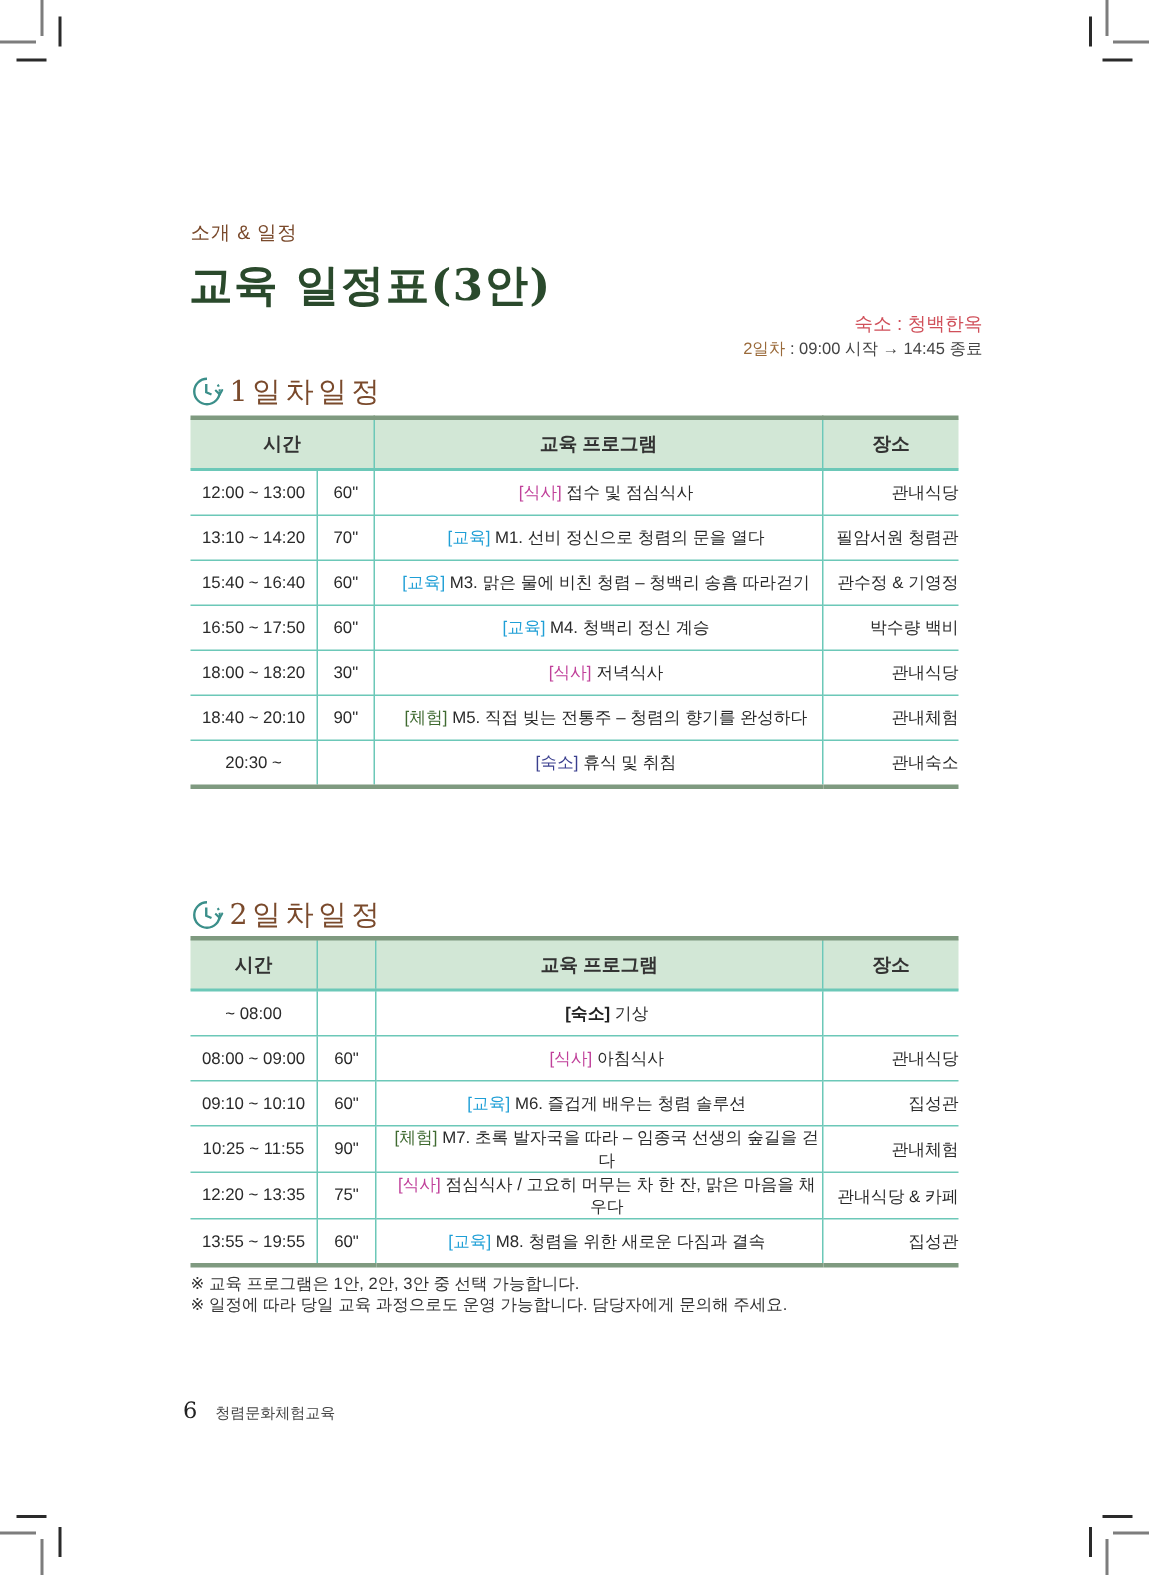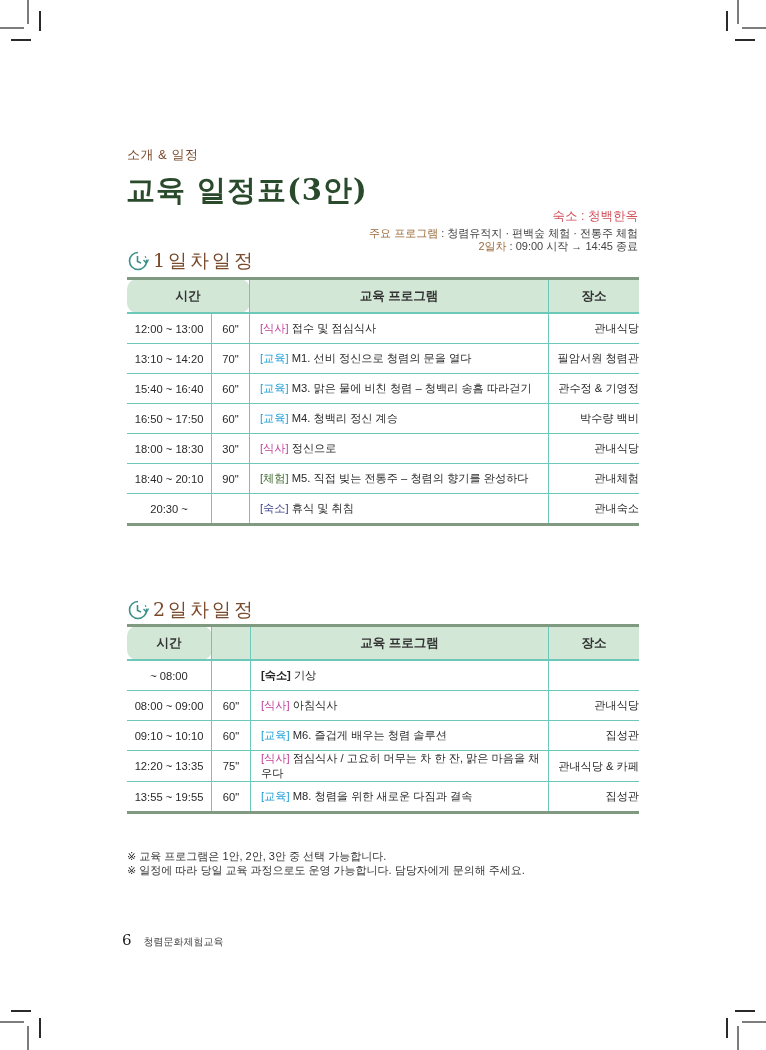--- a/index.html
+++ b/index.html
@@ -6,37 +6,37 @@
   body { width:766px; height:1050px; position:relative; overflow:hidden;
          font-family:"Liberation Sans","DejaVu Sans",sans-serif; color:#222; }
   .crop { position:absolute; }
   .gray { background:#7d7d7d; }
   .blk { background:#2a2a2a; }
 
   .section-label { position:absolute; left:127px; top:146px; font-size:13px; color:#7a4a2c; font-weight:normal; letter-spacing:0.5px; }
   .page-title { position:absolute; left:126px; top:171px; font-size:29px; font-weight:bold; color:#2a4a2c;
                 font-family:"DejaVu Serif","Liberation Serif",serif; letter-spacing:1px; }
 
-  .info { position:absolute; right:128px; top:210px; text-align:right; font-size:11px; line-height:13px; color:#444;margin-left:36px; }
+  .info { position:absolute; right:111px; top:210px; text-align:right; font-size:11px; line-height:13px; color:#444;margin-left:36px; }
   .info .lodging { color:#d0505a; font-size:12.5px; margin-bottom:4px; }
   .info .brown { color:#9a6a3a; }
 
   .day-title { position:absolute; left:127px; display:flex; align-items:center; }
   .day-title .txt { font-family:"DejaVu Serif","Liberation Serif",serif; font-size:19px; color:#7a4a2c; letter-spacing:3px; margin-left:4px; }
 
   table.sched { position:absolute; left:127px; width:512px; border-collapse:collapse; font-size:11.2px; }
   table.sched th { background:#d2e7d6; color:#333; font-weight:bold; font-size:12.5px; height:30px; border-left:1.5px solid #6cc8b8; border-right:1.5px solid #6cc8b8; }
   table.sched thead tr { border-top:3px solid #7f9a80; border-bottom:2px solid #6cc8b8; }
   table.sched td { height:29px; border-bottom:1.5px solid #6cc8b8; border-left:1.5px solid #6cc8b8; border-right:1.5px solid #6cc8b8; padding:0; color:#2a2a2a; }
   table.sched tbody tr:last-child td { border-bottom:3px solid #7f9a80; }
-  table.sched th:first-child, table.sched td:first-child { border-left:none;border-radius:10px; }
+  table.sched th:first-child, table.sched td:first-child { border-left:none; }
   table.sched th:last-child, table.sched td:last-child { border-right:none; }
   td.time { text-align:center; width:82px; }
   td.dur { text-align:center; width:36px; }
-  td.prog { padding-left:10px !important; }
+  td.prog { padding-left:10px !important;text-align:center; }
   td.place { text-align:right; width:88px; }
   .tag { }
   .tag-meal { color:#c0409a; }
   .tag-edu { color:#1f9fd6; }
   .tag-exp { color:#3f6a30; }
   .tag-stay { color:#3a3f8e; }
   .tag-stay-b { color:#222; font-weight:bold; }
 
   .notes { position:absolute; left:127px; top:849px; font-size:11px; line-height:14px; color:#333; }
   .footer { position:absolute; left:122px; top:931px; display:flex; align-items:baseline; }
@@ -64,21 +64,20 @@
 <div class="crop gray" style="left:737px;top:1026px;width:2px;height:24px;"></div>
 <div class="crop gray" style="left:742px;top:1021px;width:24px;height:2px;"></div>
 <div class="crop blk" style="left:726px;top:1018px;width:1.5px;height:20px;"></div>
 <div class="crop blk" style="left:735px;top:1010px;width:20px;height:1.5px;"></div>
 
 <div class="section-label">소개 &amp;  일정</div>
 <div class="page-title">교육 일정표(3안)</div>
 
 <div class="info">
   <div class="lodging">숙소 : 청백한옥</div>
-  <div><span class="brown">주요 프로그램</span><span> : 청렴유적지 · 편백숲 체험 · 전통주 체험</span></div>
   <div><span class="brown">2일차</span><span> : 09:00 시작 → 14:45 종료</span></div>
 </div>
 
 <div class="day-title" style="top:248px;">
   <svg width="22" height="22" viewBox="0 0 22 22">
     <path d="M11 2.5 A8.5 8.5 0 1 0 19.5 11" fill="none" stroke="#3b8f8a" stroke-width="1.6"></path>
     <path d="M19.5 11 A8.5 8.5 0 0 0 17 5" fill="none" stroke="#3b8f8a" stroke-width="1.4" stroke-dasharray="1.5 1.8"></path>
     <path d="M10.5 6 L10.5 11.5 L14 13" fill="none" stroke="#3b8f8a" stroke-width="1.6"></path>
     <path d="M16.5 10 L19.5 13 L21.5 9.5" fill="none" stroke="#3b8f8a" stroke-width="1.4"></path>
   </svg>
@@ -112,23 +111,23 @@
         <td class="prog"><span class="tag tag-edu">[교육]</span><span> M3. 맑은 물에 비친 청렴 – 청백리 송흠 따라걷기</span></td>
         <td class="place">관수정 &amp; 기영정</td>
       </tr>
       <tr>
         <td class="time">16:50 ~ 17:50</td>
         <td class="dur">60"</td>
         <td class="prog"><span class="tag tag-edu">[교육]</span><span> M4. 청백리 정신 계승</span></td>
         <td class="place">박수량 백비</td>
       </tr>
       <tr>
-        <td class="time">18:00 ~ 18:30</td>
+        <td class="time">18:00 ~ 18:20</td>
         <td class="dur">30"</td>
-        <td class="prog"><span class="tag tag-meal">[식사]</span><span> 정신으로</span></td>
+        <td class="prog"><span class="tag tag-meal">[식사]</span><span> 저녁식사</span></td>
         <td class="place">관내식당</td>
       </tr>
       <tr>
         <td class="time">18:40 ~ 20:10</td>
         <td class="dur">90"</td>
         <td class="prog"><span class="tag tag-exp">[체험]</span><span> M5. 직접 빚는 전통주 – 청렴의 향기를 완성하다</span></td>
         <td class="place">관내체험</td>
       </tr>
       <tr>
         <td class="time">20:30 ~</td>
@@ -171,20 +170,26 @@
         <td class="prog"><span class="tag tag-meal">[식사]</span><span> 아침식사</span></td>
         <td class="place">관내식당</td>
       </tr>
       <tr>
         <td class="time">09:10 ~ 10:10</td>
         <td class="dur">60"</td>
         <td class="prog"><span class="tag tag-edu">[교육]</span><span> M6. 즐겁게 배우는 청렴 솔루션</span></td>
         <td class="place">집성관</td>
       </tr>
       <tr>
+        <td class="time">10:25 ~ 11:55</td>
+        <td class="dur">90"</td>
+        <td class="prog"><span class="tag tag-exp">[체험]</span><span> M7. 초록 발자국을 따라 – 임종국 선생의 숲길을 걷다</span></td>
+        <td class="place">관내체험</td>
+      </tr>
+      <tr>
         <td class="time">12:20 ~ 13:35</td>
         <td class="dur">75"</td>
         <td class="prog"><span class="tag tag-meal">[식사]</span><span> 점심식사 / 고요히 머무는 차 한 잔, 맑은 마음을 채우다</span></td>
         <td class="place">관내식당 &amp; 카페</td>
       </tr>
       <tr>
         <td class="time">13:55 ~ 19:55</td>
         <td class="dur">60"</td>
         <td class="prog"><span class="tag tag-edu">[교육]</span><span> M8. 청렴을 위한 새로운 다짐과 결속</span></td>
         <td class="place">집성관</td>

